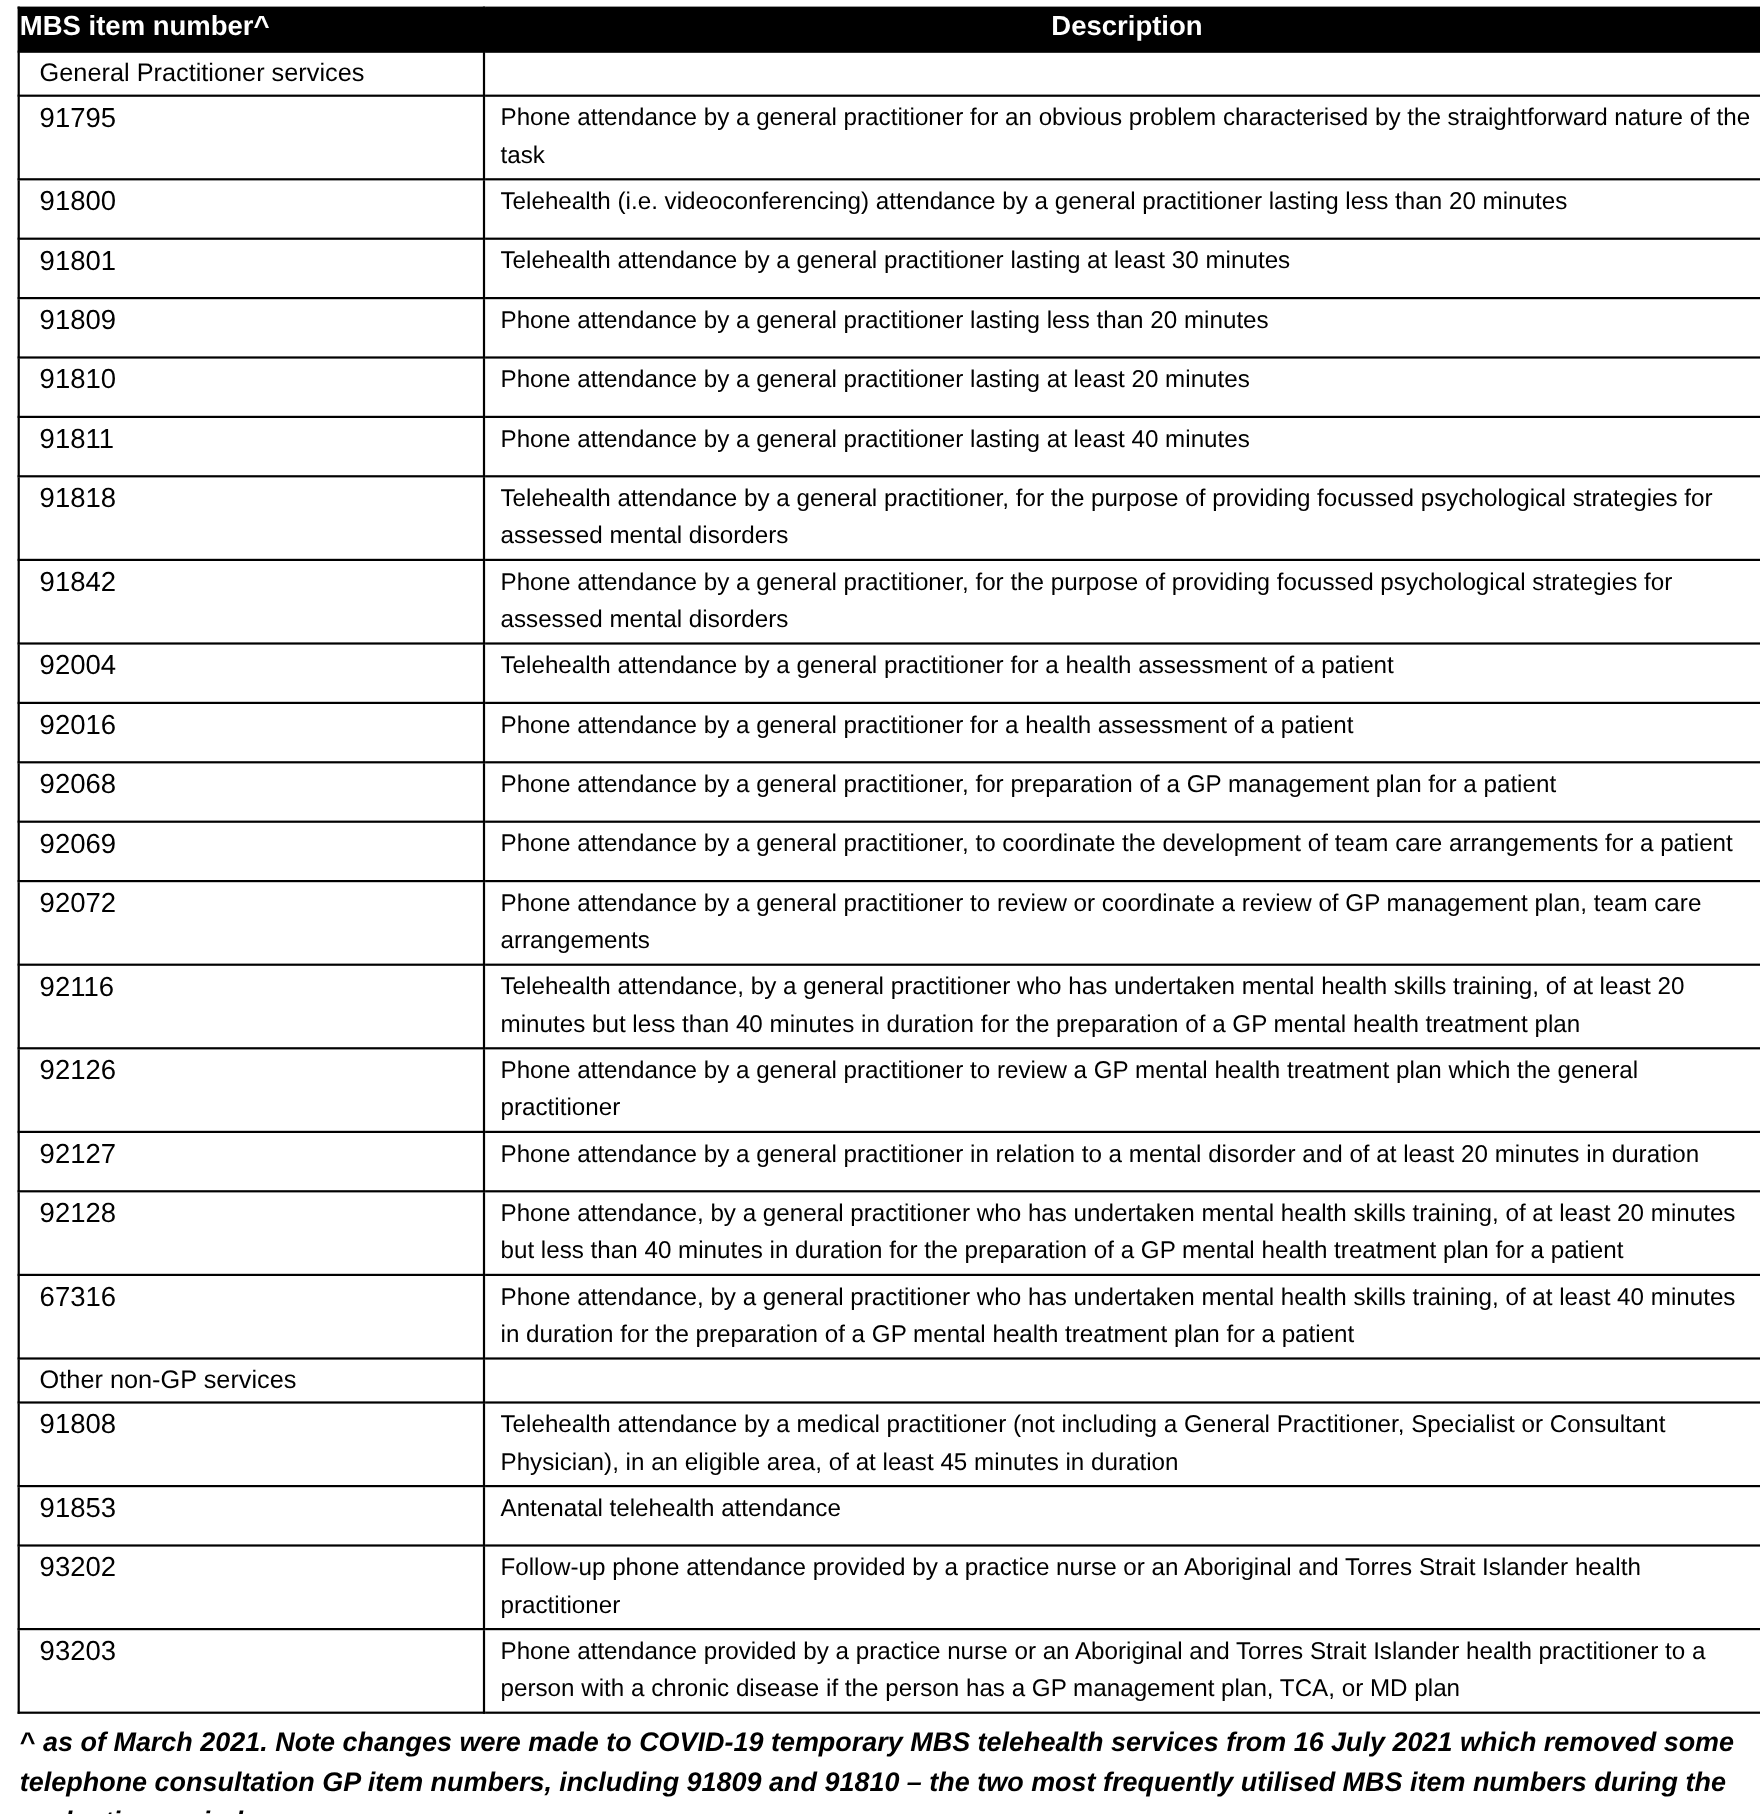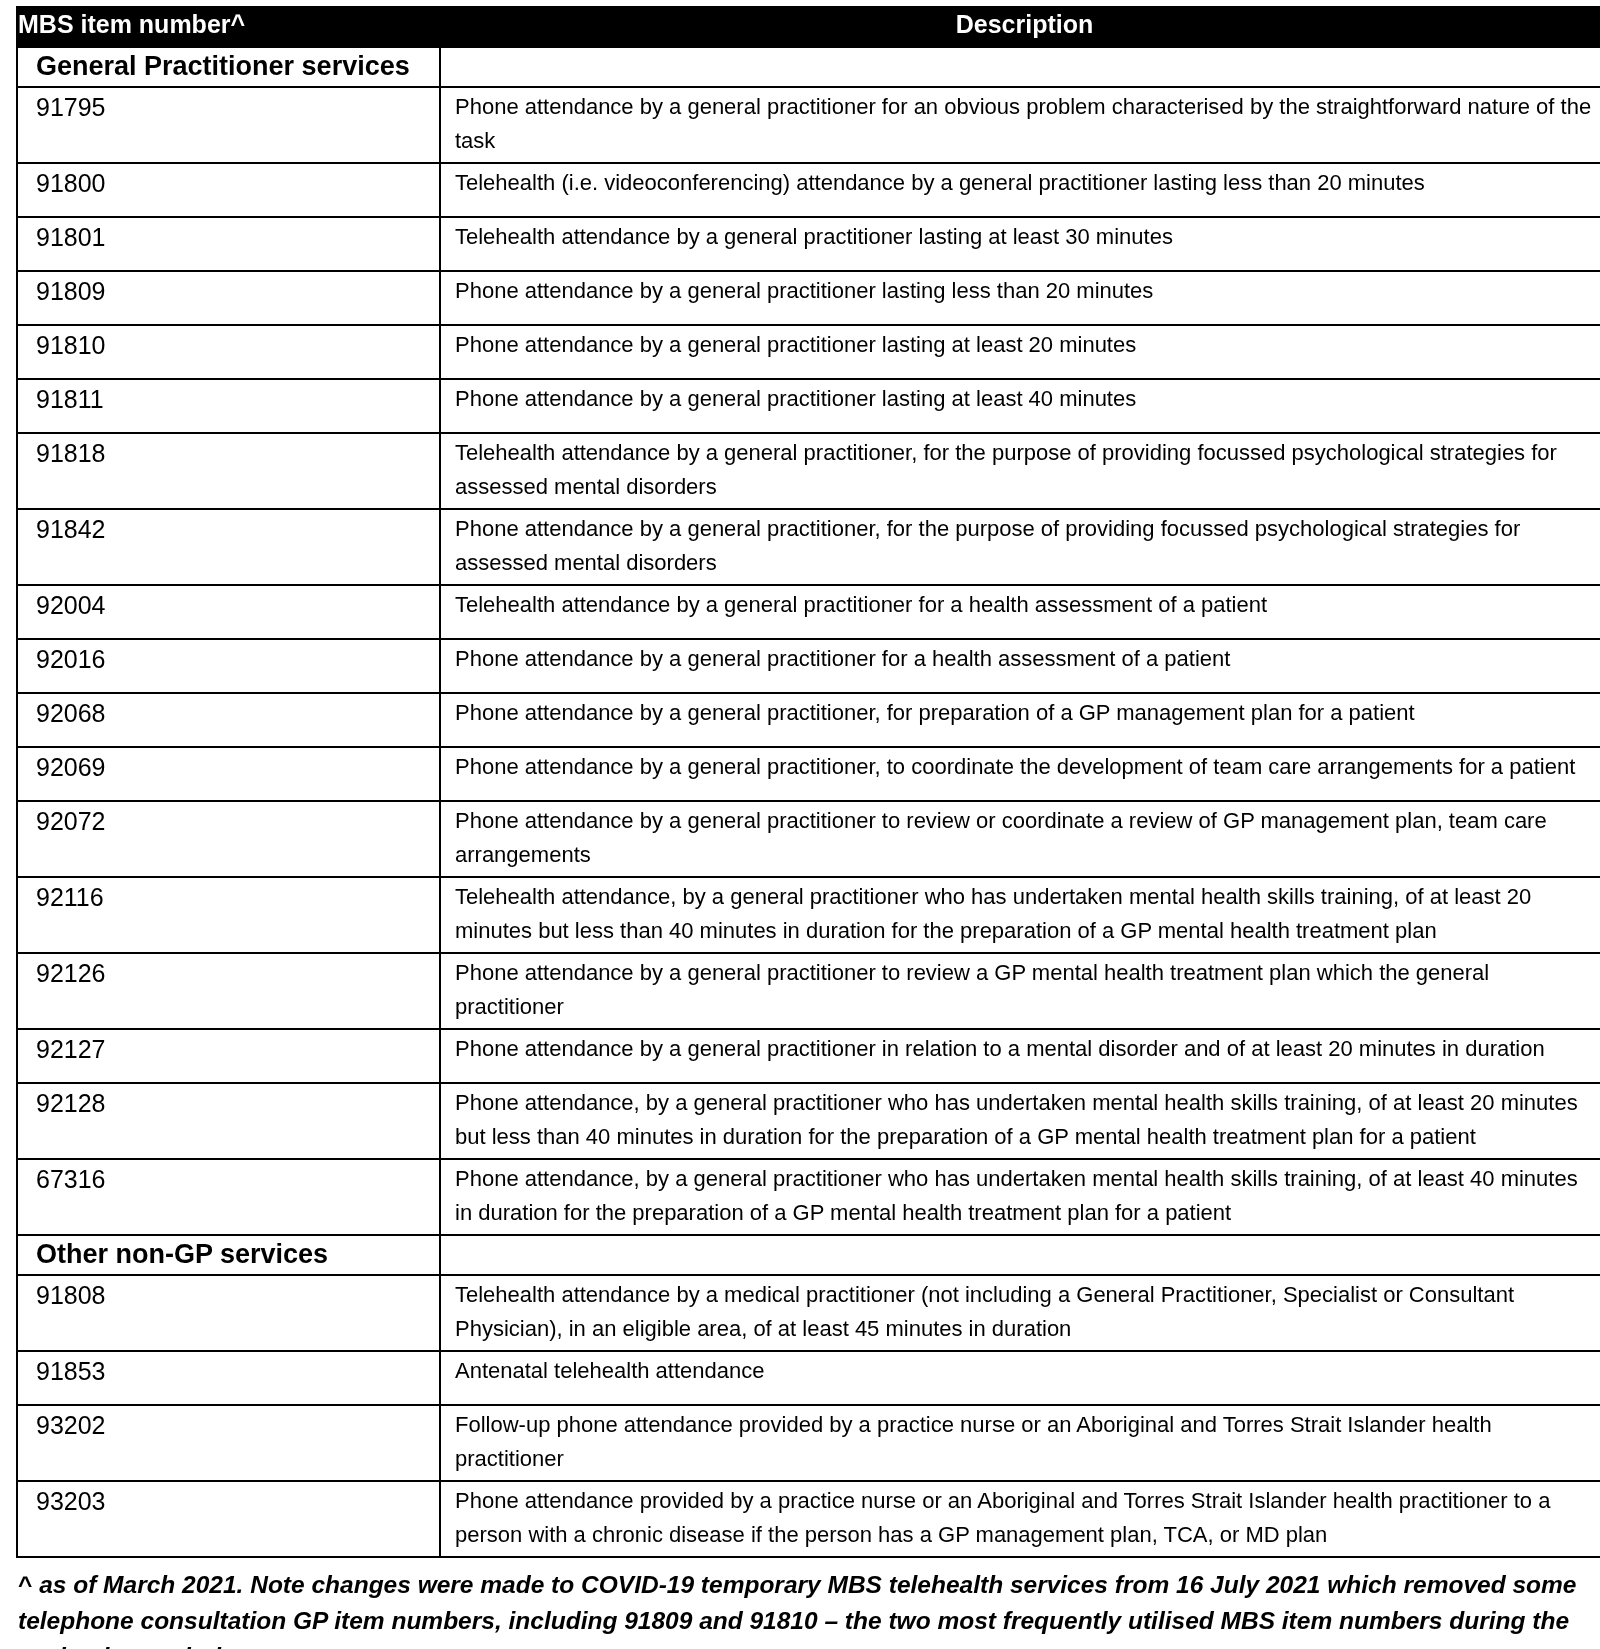--- a/index.html
+++ b/index.html
@@ -55,22 +55,22 @@
     text-align: left;
     padding: 3px 0 3px 18px;
   }
   th.head-desc {
     text-align: center;
     padding: 3px 12px 3px 12px;
   }
 
   
   tr.section-row td {
-    font-size: 27px;
-    font-weight: bold;
+    font-size: 23px;
+    font-weight: normal;
     line-height: 30px;
     height: 32px;
     padding: 3px 0 3px 18px;
   }
   tr.section-row td.section-blank {
     padding: 3px 12px;
   }
 
   
   tr.item-row td.cell-item {

